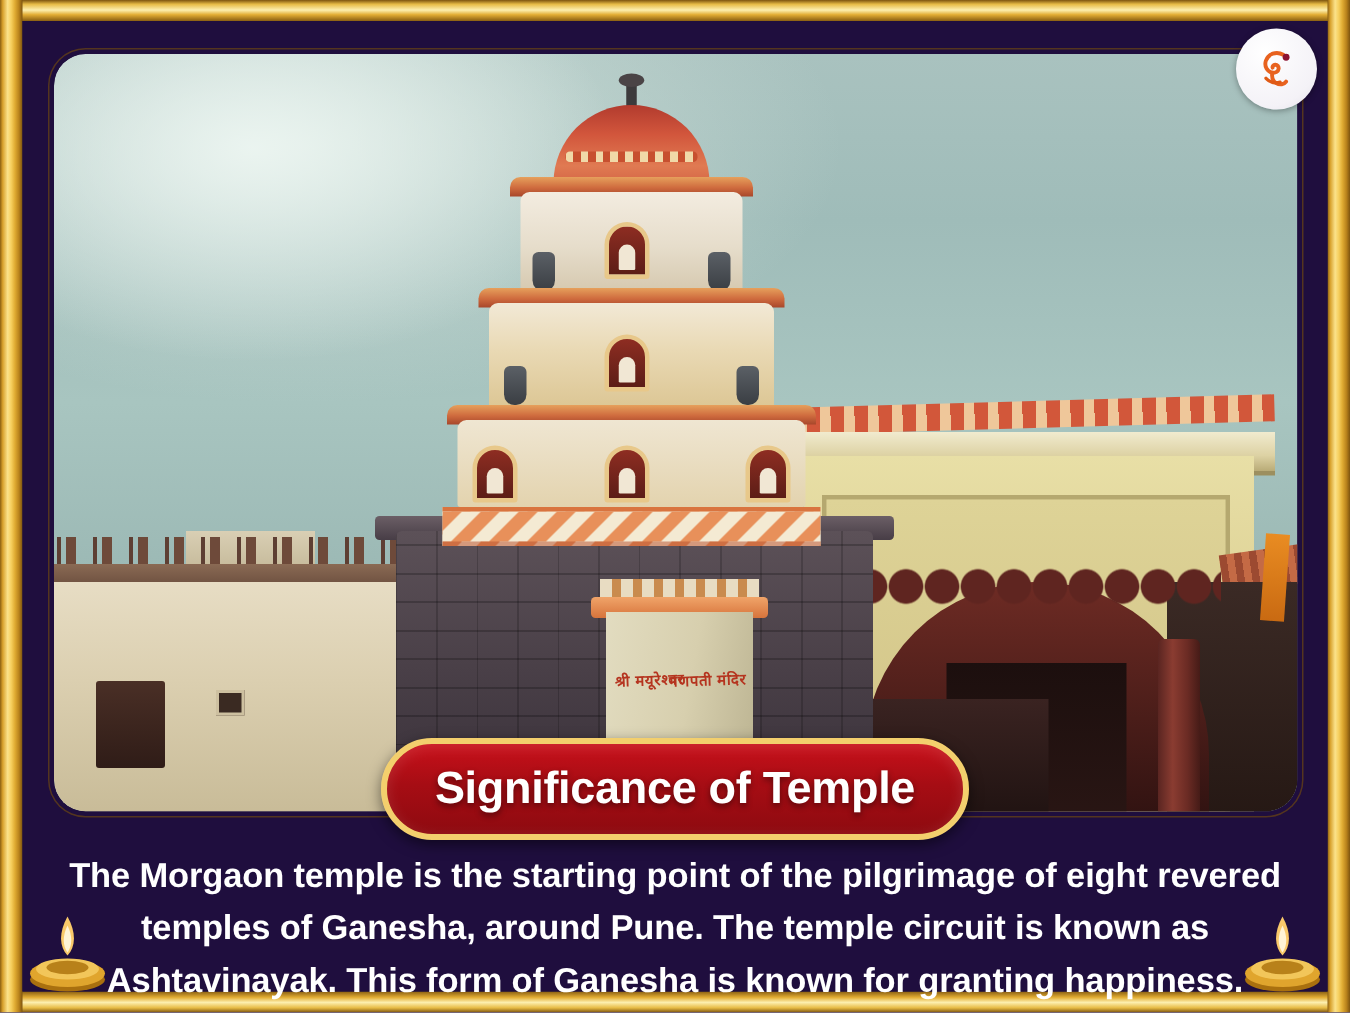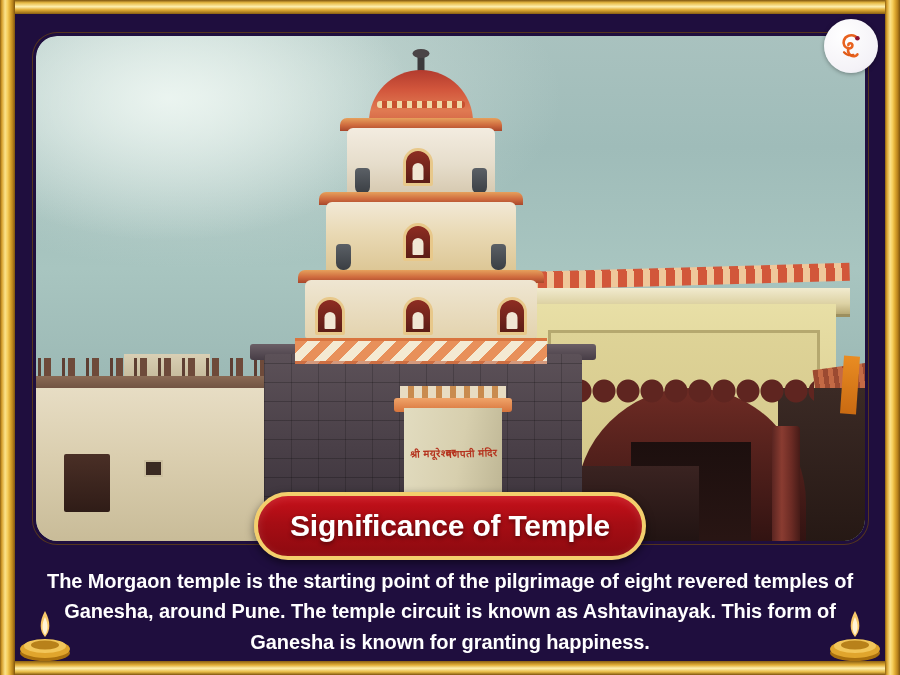--- a/index.html
+++ b/index.html
@@ -305,21 +305,21 @@
     white-space: nowrap;
   }
 
   
   .caption {
     position: absolute;
     left: 24px; right: 24px;
     top: 566px;
     text-align: center;
     color: #ffffff;
-    font-size: 20px;
+    font-size: 23px;
     font-weight: 700;
     line-height: 1.52;
     letter-spacing: -.1px;
     z-index: 30;
   }
 
   
   .diya { position: absolute; bottom: 10px; width: 74px; height: 62px; z-index: 35; }
   .diya-left  { left: 8px; }
   .diya-right { right: 8px; }

